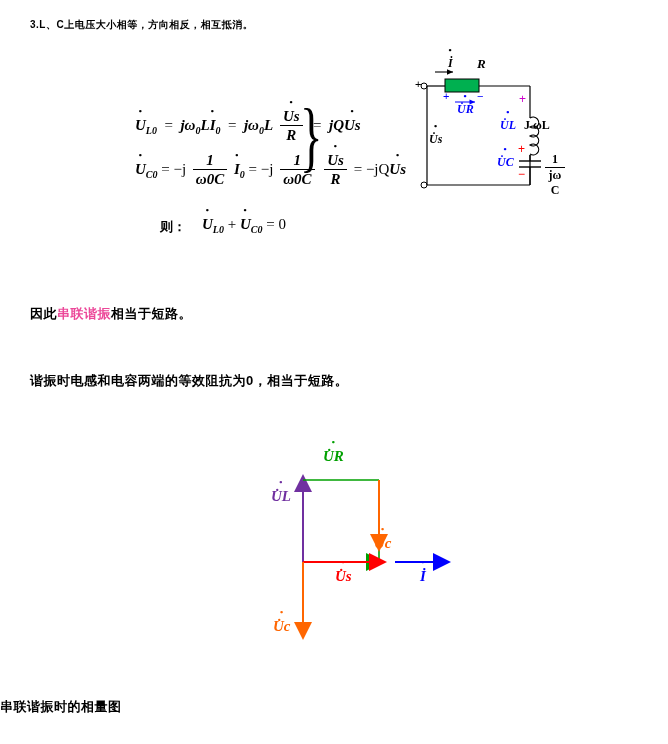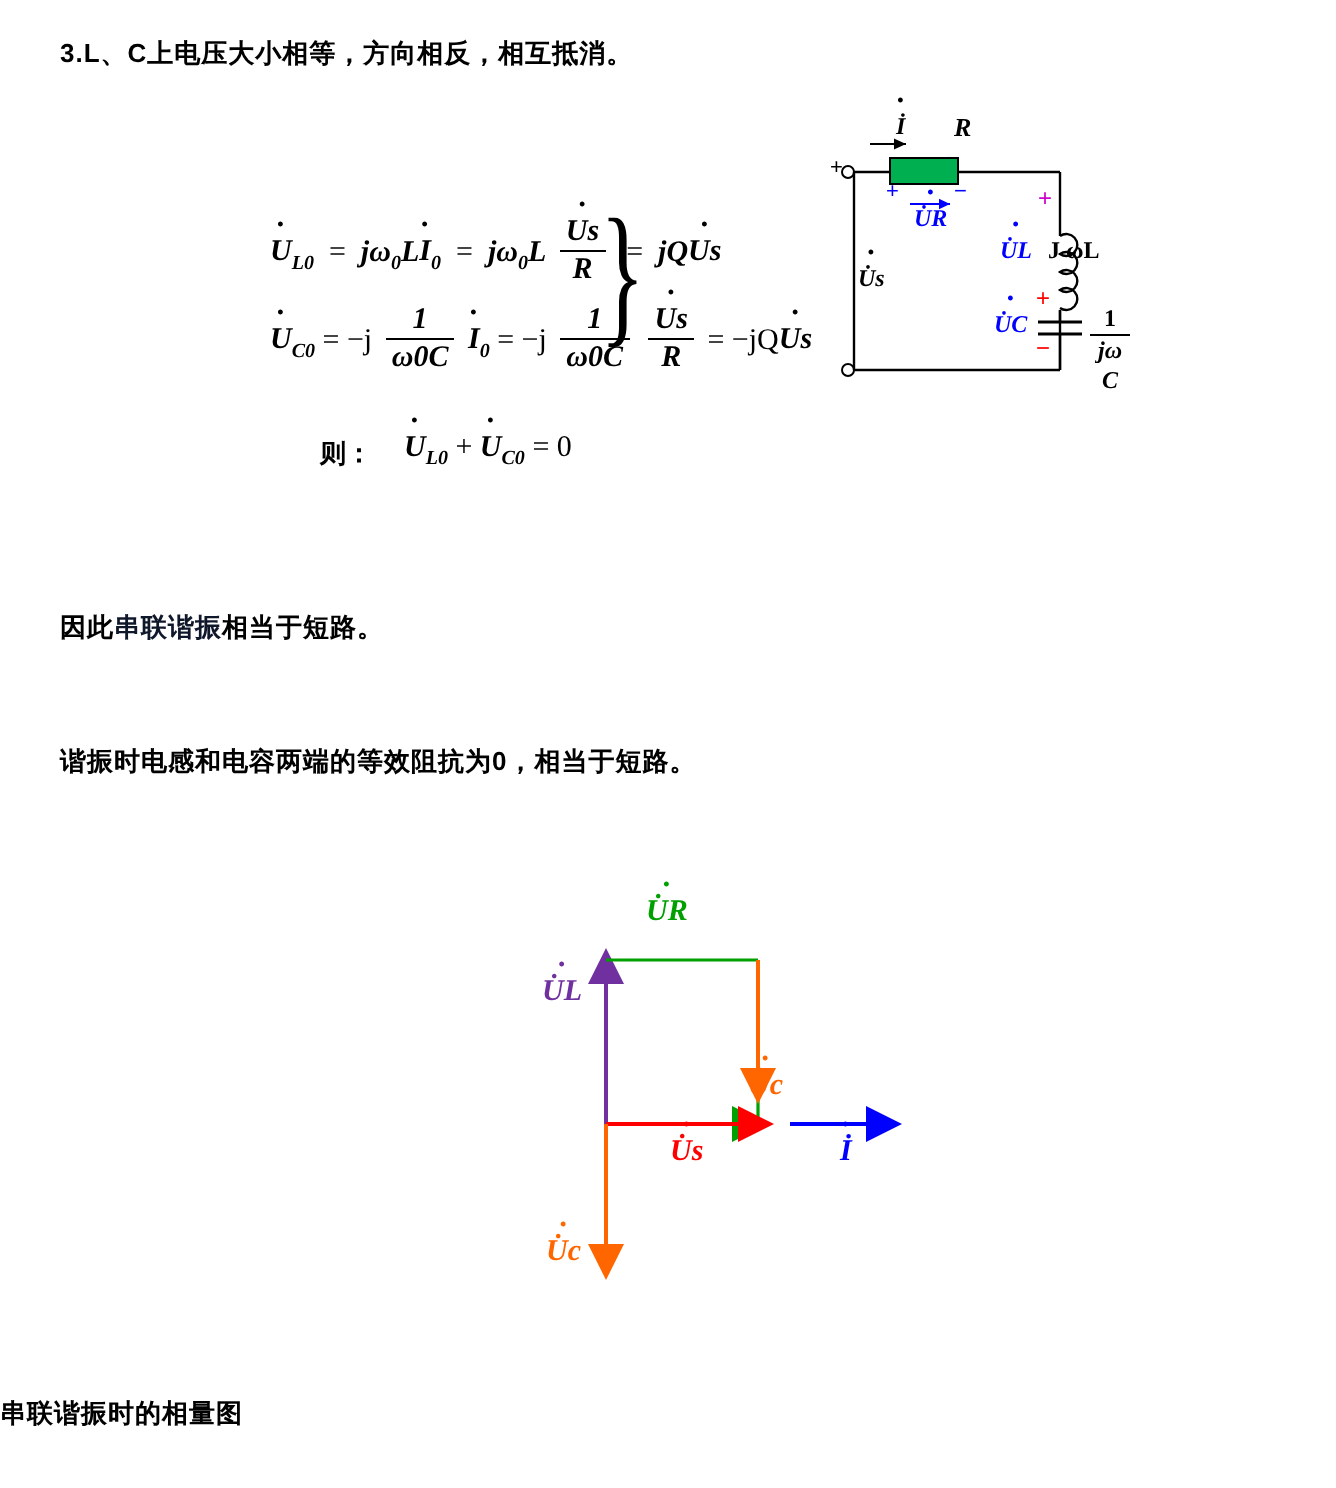--- a/index.html
+++ b/index.html
@@ -18,35 +18,35 @@
   .page {
     position: relative;
     width: 668px;
     height: 744px;
   }
   
   .line1 {
     position: absolute;
     left: 30px;
     top: 18px;
-    font-size: 13px;
+    font-size: 10px;
     font-weight: bold;
     letter-spacing: 0.5px;
     color: #000;
   }
   .para-resonance {
     position: absolute;
     left: 30px;
     top: 305px;
     font-size: 13px;
     font-weight: bold;
     letter-spacing: 0.5px;
   }
   .para-resonance .hl {
-    color: #0f172a;
+    color: #ec4899;
   }
   .para-short {
     position: absolute;
     left: 30px;
     top: 372px;
     font-size: 13px;
     font-weight: bold;
     letter-spacing: 0.5px;
   }
   .caption {
@@ -271,21 +271,21 @@
       <span class="dotvar" style="color:#0000ff">U̇L</span>
     </div>
     <div style="position:absolute;left:109px;top:58px;font-family:'Liberation Serif',serif;font-size:12px;font-weight:bold;">J ωL</div>
     <div style="position:absolute;left:103px;top:82px;font-size:12px;color:#ff0000;">+</div>
     <div style="position:absolute;left:103px;top:107px;font-size:12px;color:#ff0000;">−</div>
     <div style="position:absolute;left:82px;top:95px;font-family:'Liberation Serif',serif;font-size:12px;color:#0000ff;">
       <span class="dotvar" style="color:#0000ff">U̇C</span>
     </div>
     <div style="position:absolute;left:130px;top:92px;font-family:'Liberation Serif',serif;font-size:12px;text-align:center;">
       <span style="display:block;border-bottom:1.2px solid #000;font-weight:bold;">1</span>
-      <span style="display:block;font-weight:bold;font-style:italic;">jω C</span>
+      <span style="display:block;font-weight:bold;">jω C</span>
     </div>
     <div style="position:absolute;left:14px;top:72px;font-family:'Liberation Serif',serif;font-size:12px;">
       <span class="dotvar">U̇s</span>
     </div>
   </div>
 
   <div class="para-resonance">
     <span>因此</span><span class="hl">串联谐振</span><span>相当于短路。</span>
   </div>
 

